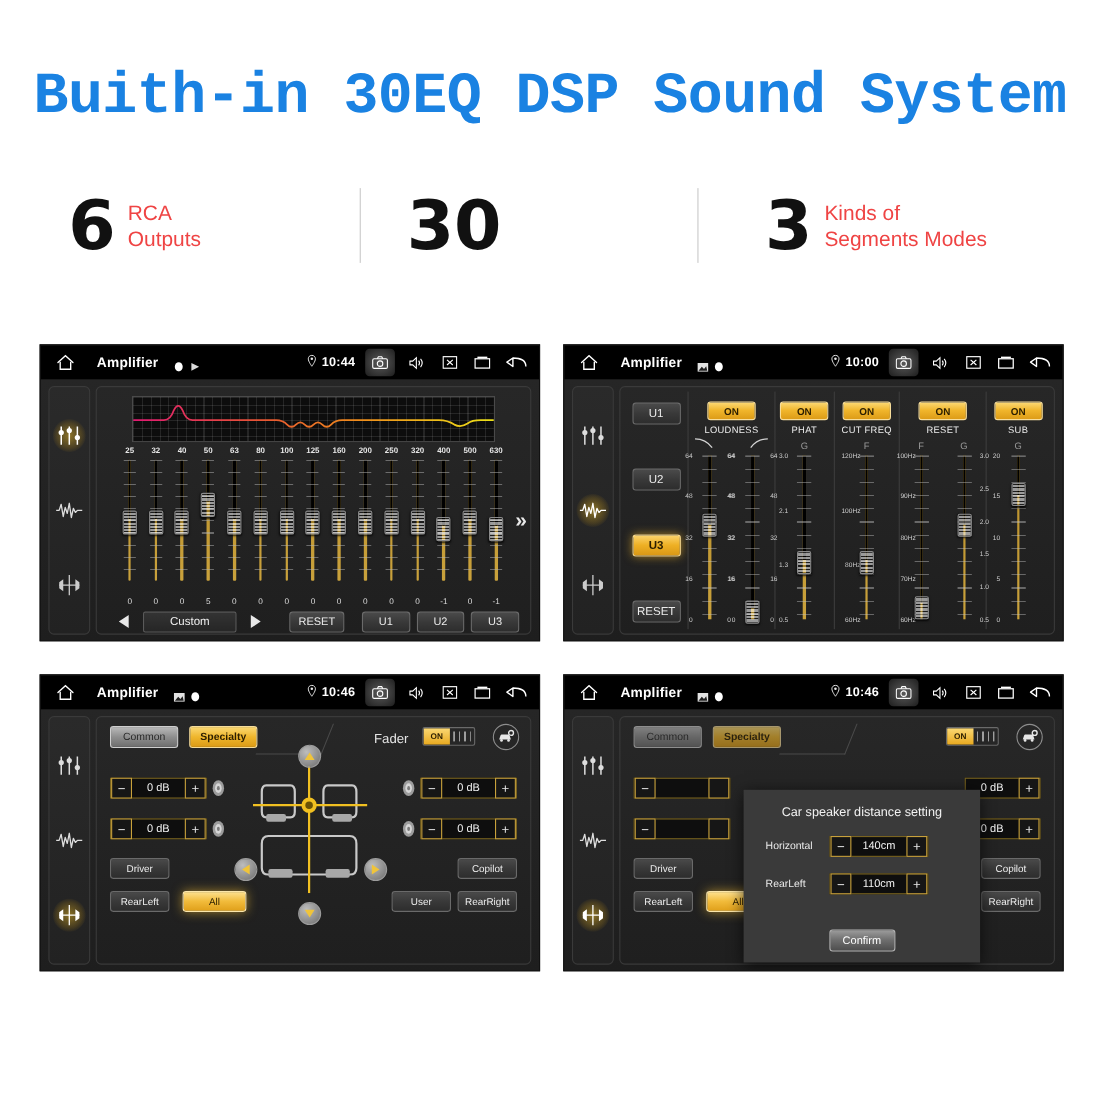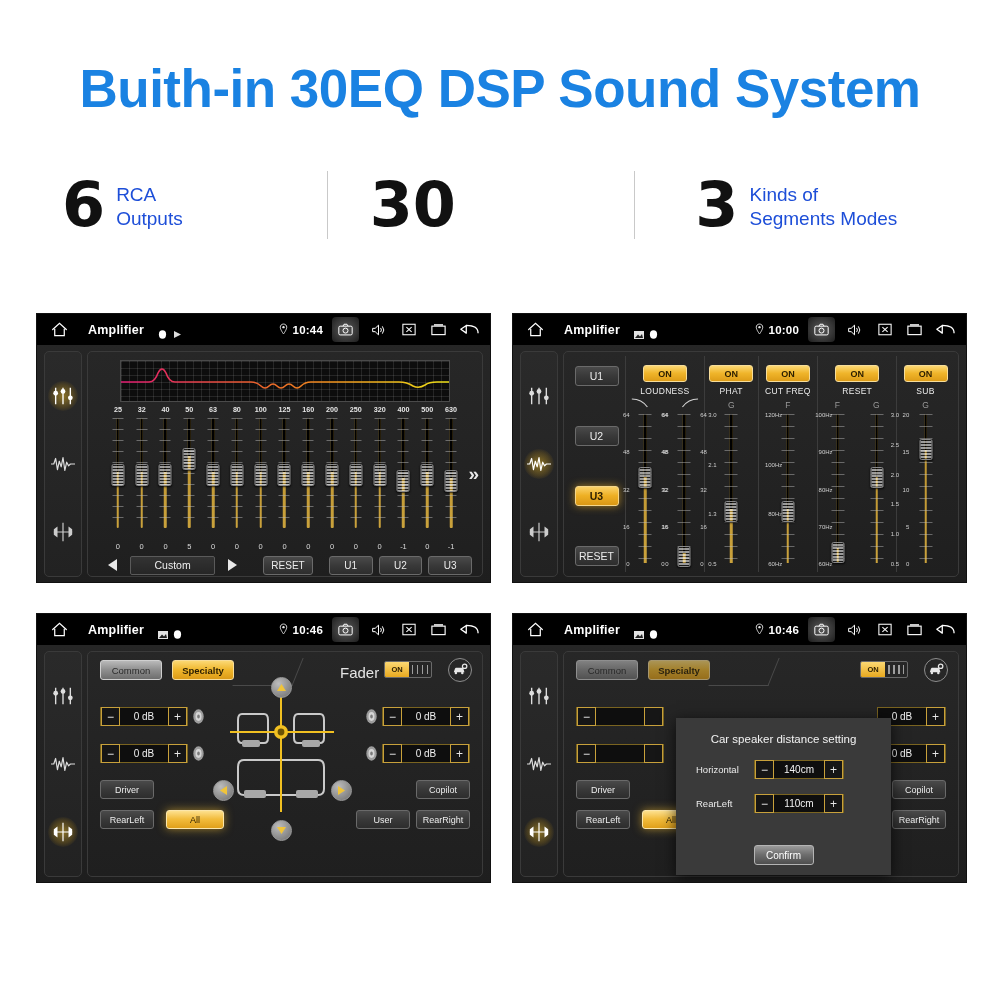--- a/index.html
+++ b/index.html
@@ -13,21 +13,21 @@
 
   
   .hero-title {
     position: absolute;
     top: 58px; left: 0; width: 1000px;
     text-align: center;
     font-size: 53px;
     font-weight: bold;
     color: #1a82e2;
     letter-spacing: -0.5px;
-    font-family: Liberation Sans, sans-serif;
+    font-family: Liberation Mono, monospace;
   }
 
   .stats-row {
     position: absolute;
     top: 165px; left: 40px;
     width: 920px; height: 80px;
     display: flex;
     align-items: center;
   }
   .stat {
@@ -42,21 +42,21 @@
   .stat-num {
     font-size: 62px;
     font-weight: bold;
     color: #111;
     line-height: 1;
     font-family: "DejaVu Sans", sans-serif;
   }
   .stat-lbl {
     margin-left: 11px;
     font-size: 19px;
-    color: #1d4ed8;
+    color: #ef4444;
     line-height: 1.28;
     padding-top: 4px;
   }
   .stat-div {
     width: 1px; height: 68px;
     background: #c9c9c9;
   }
 
   
   .panel {
@@ -347,21 +347,21 @@
   }
   .fd-tabsep {
     position: absolute; left: 150px; top: 6px;
     width: 60px; height: 28px;
     border-bottom: 1px solid #4a4a4a;
     border-right: 1px solid #4a4a4a;
     transform: skewX(-22deg);
   }
   .fd-fader-lbl {
     position: absolute; left: 252px; top: 12px;
-    color: #e4e4e4; font-size: 15px;
+    color: #e4e4e4; font-size: 12px;
   }
   .fd-toggle {
     position: absolute; left: 296px; top: 9px;
     width: 48px; height: 17px;
     border: 1px solid #6a6a6a; border-radius: 2px;
     display: flex; overflow: hidden;
   }
   .fd-toggle .on {
     width: 24px;
     background: linear-gradient(180deg,#fbd873,#e8a91f);

